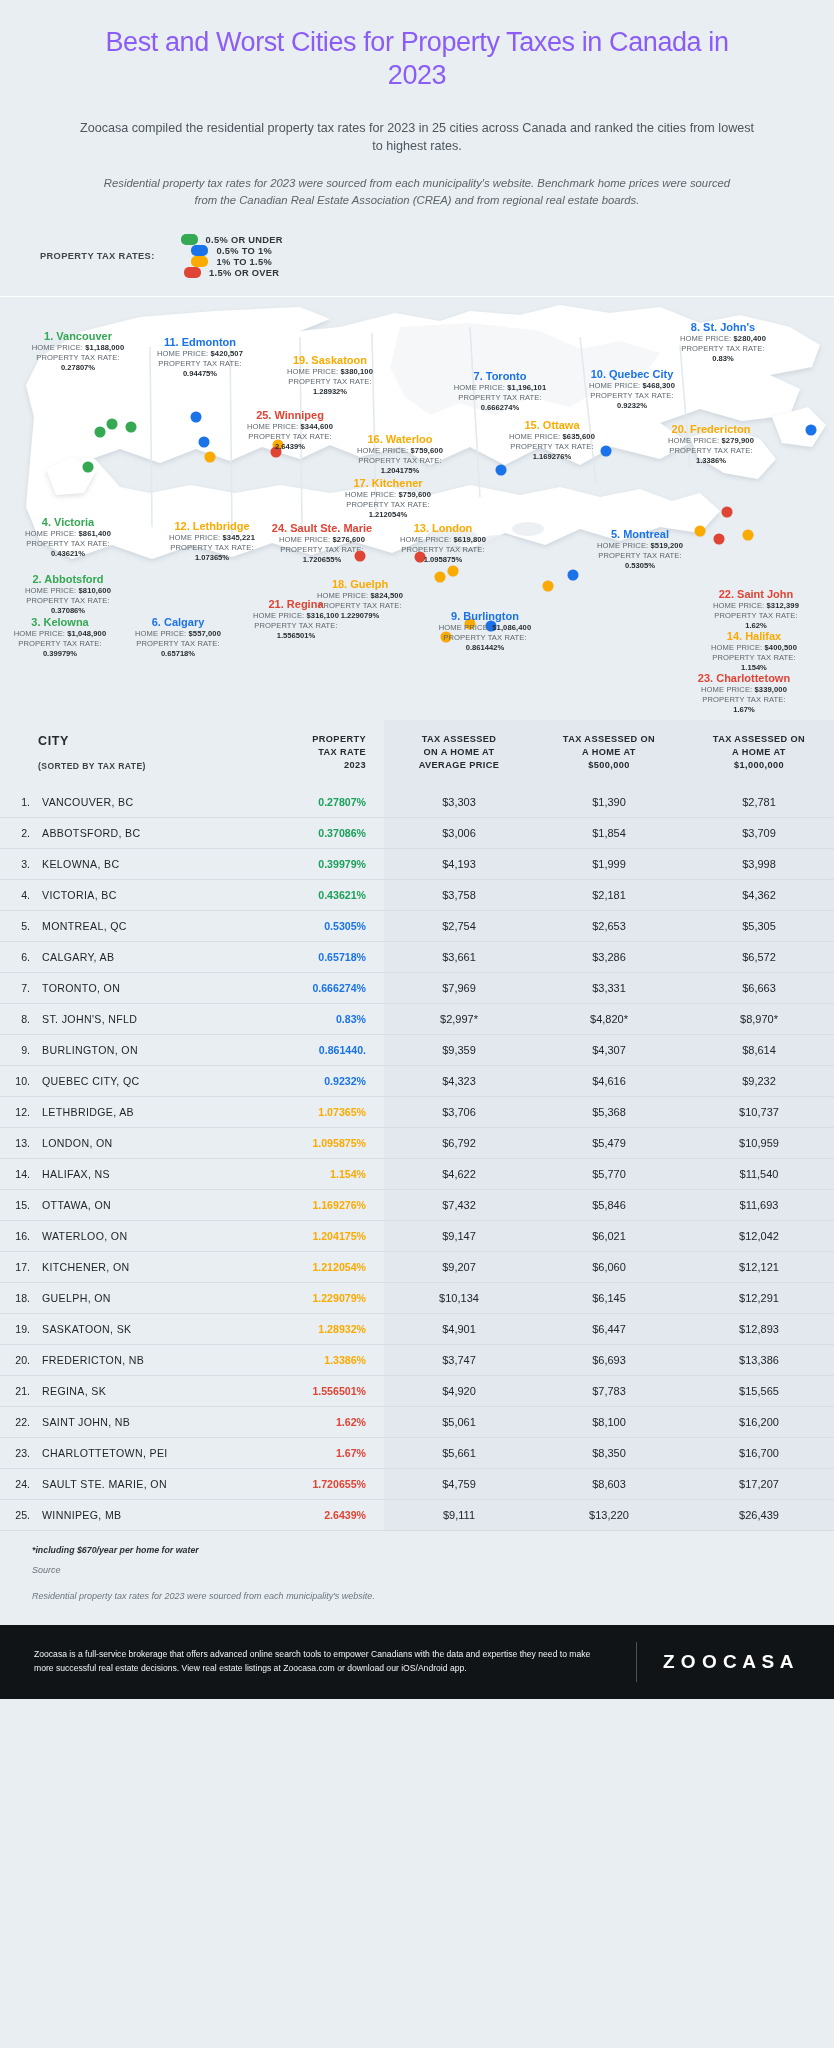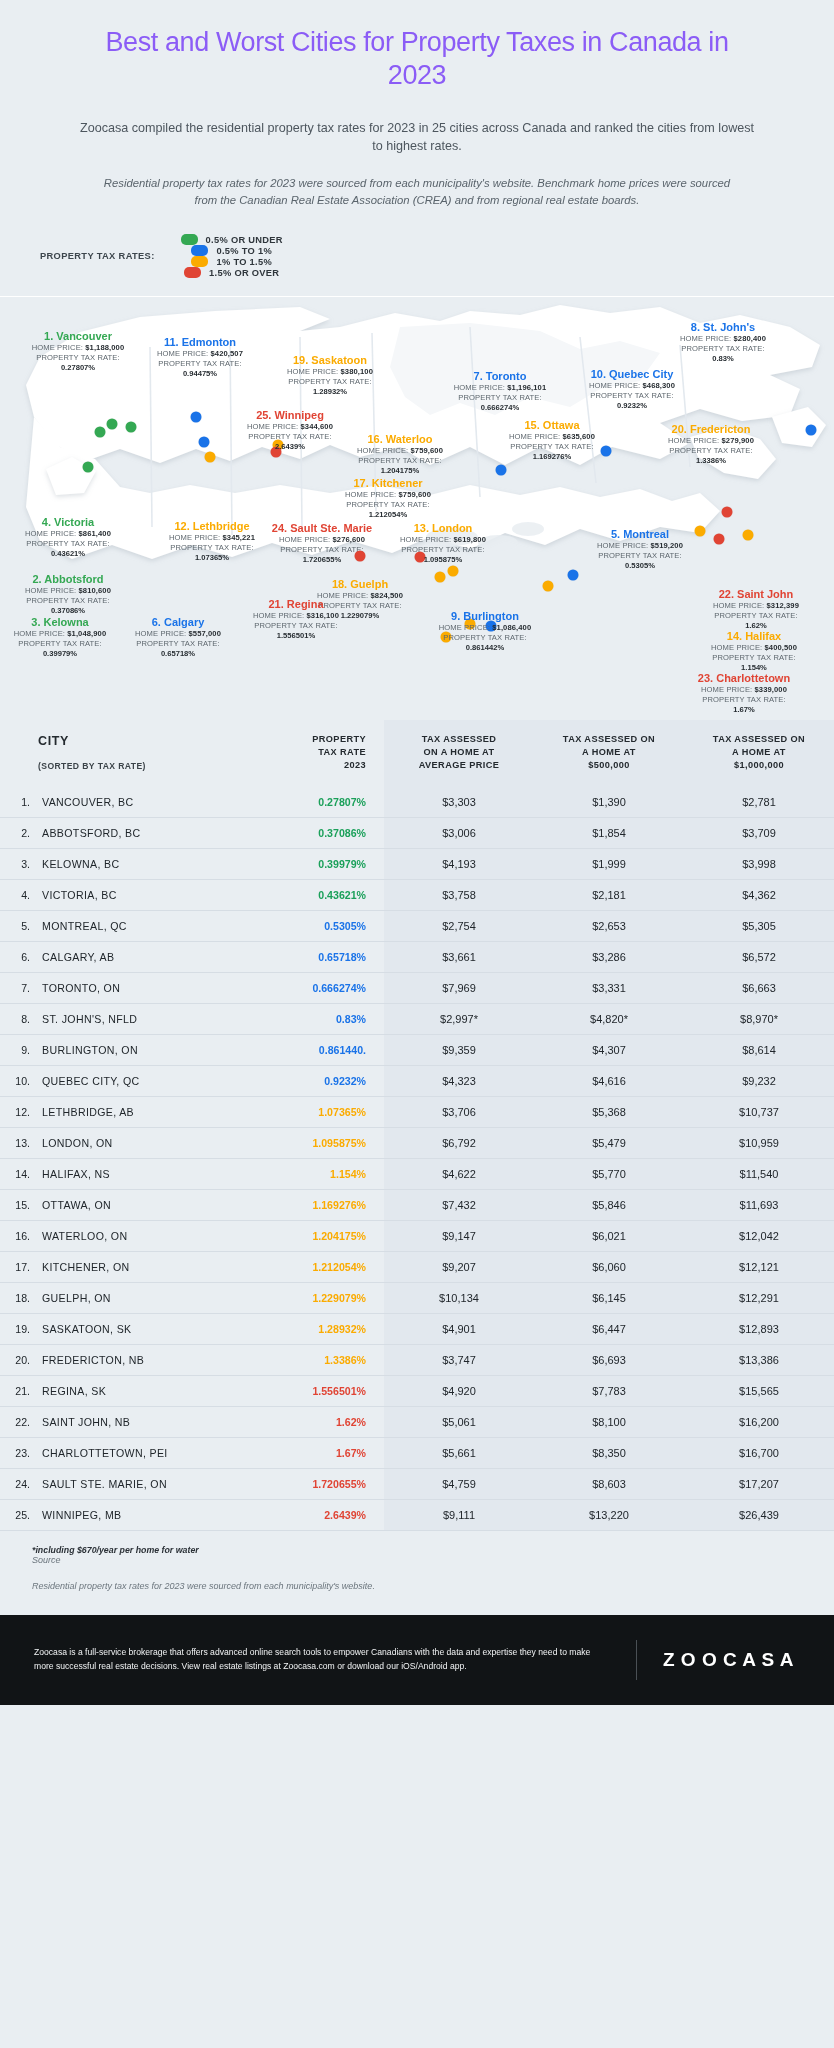--- a/index.html
+++ b/index.html
@@ -127,30 +127,30 @@
   }
   td.rank { text-align: right; width: 36px; padding-right: 6px; font-weight: 400; }
   td.city { text-align: left; letter-spacing: 0.35px; }
   td.rate { text-align: right; font-weight: 700; padding-right: 18px; }
   td.num { text-align: center; background: #e2e8ee; font-size: 11px; }
   tbody tr:last-child td { border-bottom: 1px solid #d6dde4; }
 
   
   .footnotes { padding: 14px 18px 0 32px; }
   .fn-star { font-size: 8.8px; font-style: italic; font-weight: 700; color: #2b3137; }
-  .fn-source { font-size: 9px; font-style: italic; color: #6b757d; margin-top: 0; }
+  .fn-source { font-size: 9px; font-style: italic; color: #6b757d; margin-top: 10px; }
   .fn-body { font-size: 9px; font-style: italic; color: #6b757d; margin-top: 6px; line-height: 1.6; }
   .fn-body2 { font-size: 9px; font-style: italic; color: #6b757d; margin-top: 14px; line-height: 1.6; }
 
   
   .footer {
     margin-top: 22px;
     background: #111416;
     color: #ffffff;
-    height: 90px;
+    height: 74px;
     display: flex;
     align-items: center;
     padding: 0 34px;
   }
   .footer-text { font-size: 8.6px; line-height: 1.62; flex: 1; color: #f2f4f5; }
   .footer-div { width: 1px; height: 40px; background: #4a5055; margin: 0 26px; }
   .footer-logo {
     font-size: 19px; font-weight: 700; letter-spacing: 0.5px; color: #ffffff;
     white-space: nowrap; padding-right: 6px;
   }

